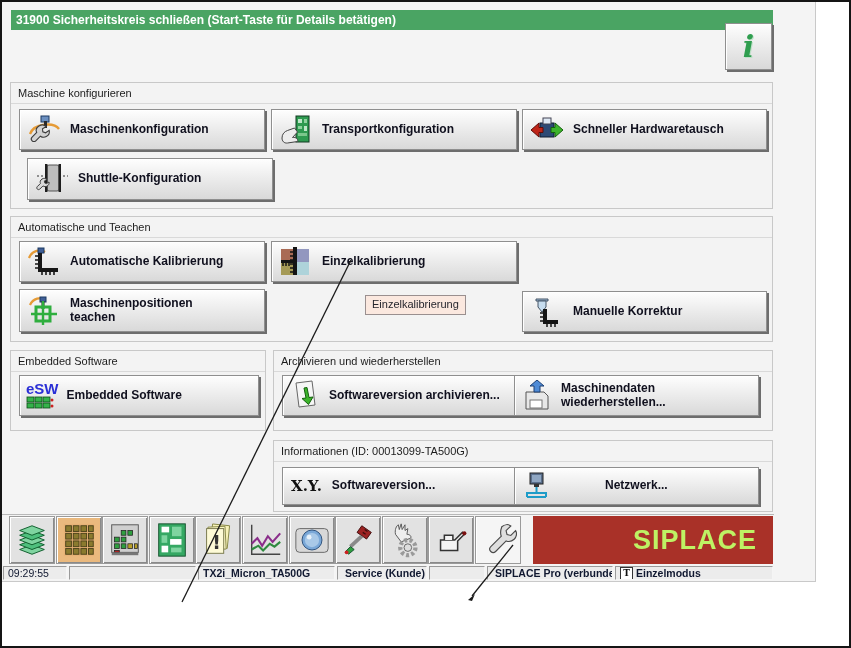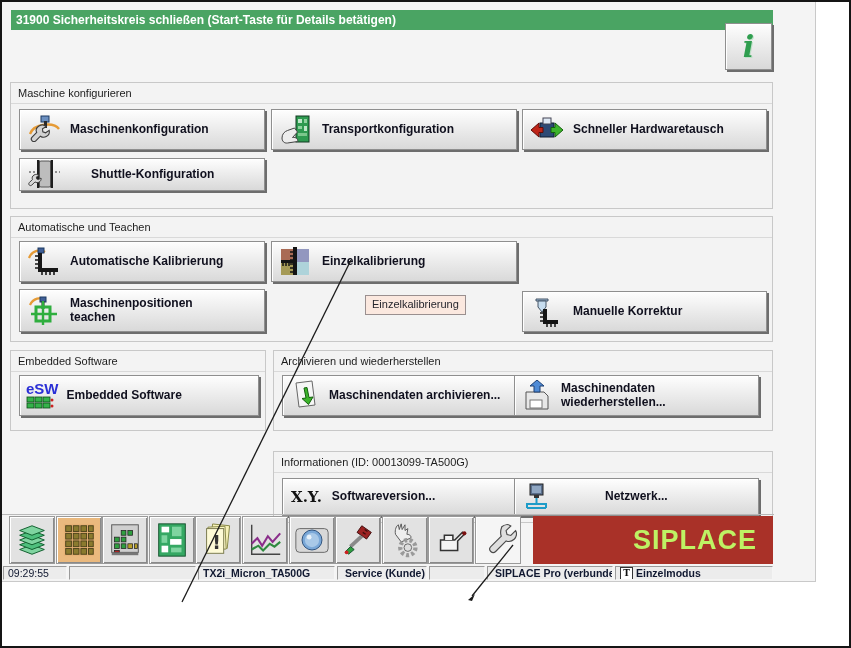--- a/index.html
+++ b/index.html
@@ -88,21 +88,21 @@
     </div>
     <div class="btn" style="left:511px;top:26px;width:245px;height:41px;">
       <svg class="ic" width="34" height="32" viewBox="0 0 34 32">
         <rect x="10" y="9" width="14" height="14" fill="#2d4a75" stroke="#101c30"></rect>
         <rect x="13" y="4" width="8" height="6" fill="#dfe9f4" stroke="#445"></rect>
         <path d="M1 16l8-7v4.5h4v5H9V23z" fill="#bf2418" stroke="#5e0d08"></path>
         <path d="M33 16l-8-7v4.5h-4v5h4V23z" fill="#3db42b" stroke="#14610e"></path>
       </svg>
       <span class="lbl">Schneller Hardwaretausch</span>
     </div>
-    <div class="btn" style="left:8px;top:75px;width:246px;height:33px;gap:21px;">
+    <div class="btn" style="left:16px;top:75px;width:246px;height:42px;">
       <svg class="ic" width="34" height="32" viewBox="0 0 34 32">
         <rect x="12" y="2" width="12" height="26" rx="2" fill="#bdbdbd" stroke="#555"></rect>
         <rect x="10" y="1" width="2.5" height="28" fill="#1e1e1e"></rect>
         <rect x="23.5" y="1" width="2.5" height="28" fill="#1e1e1e"></rect>
         <path d="M2 13h6M28 13h5" stroke="#333" stroke-dasharray="2 2"></path>
         <path d="M7 16c1.8-1 3.8-.8 5 .4l-2.6 1.5.2 2 1.9.7 2.5-1.6c.4 1.6-.4 3.4-2 4.2-1.3.7-2.9.6-4-.3l-3.2 3.2c-.7.7-1.8.7-2.5 0s-.7-1.8 0-2.5l3.2-3.2c-.7-1.3-.4-3.2 1.5-4.4z" fill="#d8d8d8" stroke="#3c3c3c"></path>
       </svg>
       <span class="lbl">Shuttle-Konfiguration</span>
     </div>
   </div>
@@ -181,33 +181,33 @@
     </div>
   </div>
 
   <div class="panel" style="left:271px;top:348px;width:500px;height:81px;">
     <div class="sec-head">Archivieren und wiederherstellen</div>
     <div class="btn" style="left:8px;top:24px;width:233px;height:41px;">
       <svg class="ic" width="30" height="32" viewBox="0 0 30 32">
         <path d="M6 3l16-2 3 24-16 2z" fill="#f6f6f6" stroke="#666"></path>
         <path d="M14 8l2 10-4 .5 6.5 6 4.5-7.5-4 .5-2-10z" fill="#3db42b" stroke="#14610e"></path>
       </svg>
-      <span class="lbl">Maschinendaten archivieren...</span>
+      <span class="lbl">Softwareversion archivieren...</span>
     </div>
     <div class="btn" style="left:240px;top:24px;width:245px;height:41px;">
       <svg class="ic" width="30" height="32" viewBox="0 0 30 32">
         <path d="M4 12h18l4 4v13H4z" fill="#e8e8e8" stroke="#555"></path>
         <rect x="8" y="20" width="12" height="8" fill="#fff" stroke="#777"></rect>
         <path d="M12 12V6H8l7-6 7 6h-4v6z" fill="#4f8bd6" stroke="#1c3f73"></path>
       </svg>
       <span class="lbl">Maschinendaten wiederherstellen...</span>
     </div>
   </div>
 
-  <div class="panel" style="left:271px;top:438px;width:500px;height:72px;margin-top:11px;">
+  <div class="panel" style="left:271px;top:438px;width:500px;height:72px;">
     <div class="sec-head">Informationen (ID: 00013099-TA500G)</div>
     <div class="btn" style="left:8px;top:26px;width:233px;height:38px;">
       <span class="xy-txt">X.Y.</span>
       <span class="lbl">Softwareversion...</span>
     </div>
     <div class="btn" style="left:240px;top:26px;width:245px;height:38px;gap:44px;">
       <svg class="ic" width="30" height="32" viewBox="0 0 30 32">
         <rect x="8" y="3" width="13" height="11" fill="#5a6f8c" stroke="#222"></rect>
         <rect x="10" y="5" width="9" height="7" fill="#8fa6c2"></rect>
         <rect x="12" y="14" width="5" height="3" fill="#333"></rect>

